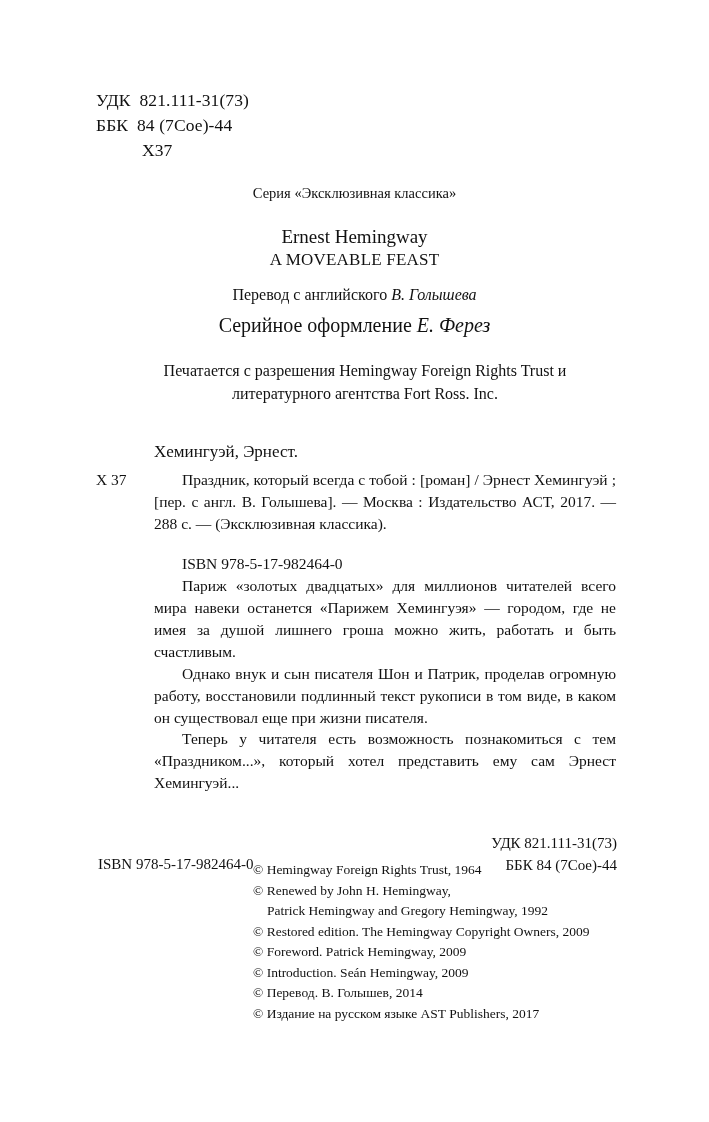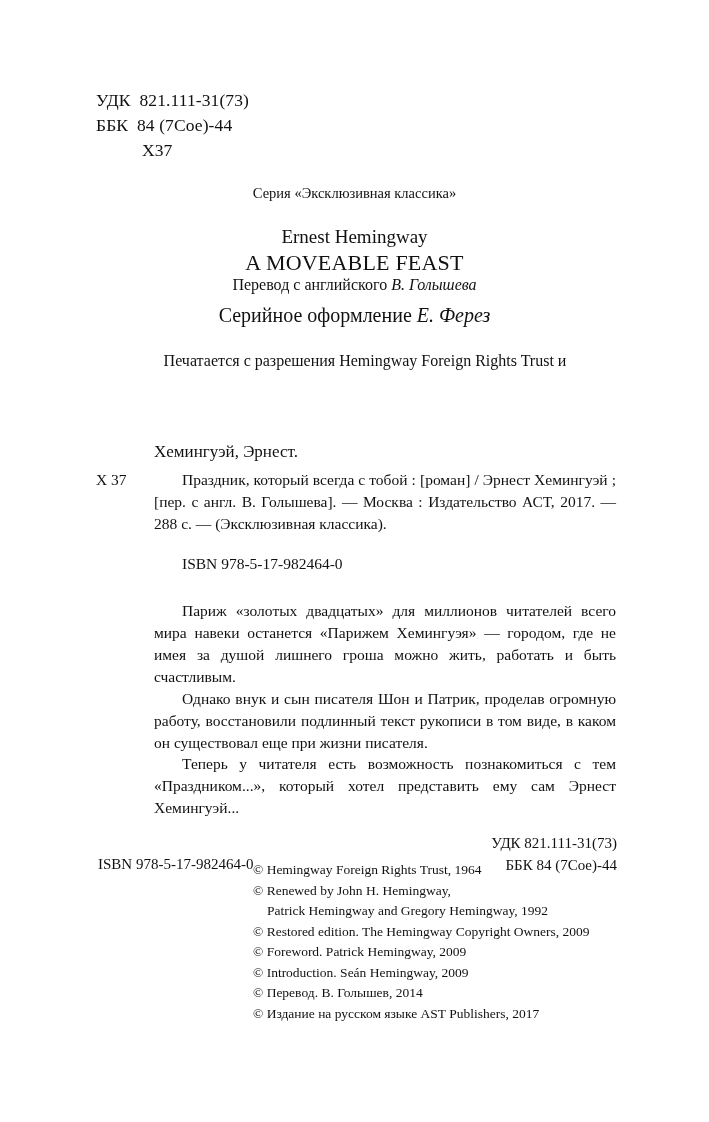--- a/index.html
+++ b/index.html
@@ -44,21 +44,22 @@
   }
   .series-line {
     font-size: 14.5px;
     margin-bottom: 24px;
   }
   .author-en {
     font-size: 19px;
     margin-bottom: 2px;
   }
   .title-en {
-    font-size: 22px;
+    font-size: 17px;
+    margin-bottom: 16px;
     letter-spacing: 0.2px;
     text-align: center;
   }
   .translator {
     font-size: 16px;
     margin-bottom: 10px;
   }
   .translator i, .designer i { font-style: italic; }
   .designer {
     font-size: 20px;
@@ -106,21 +107,21 @@
     margin-top: 18px;
     margin-bottom: 14px;
     text-indent: 28px;
     font-size: 15.5px;
   }
 
   
   .annotation {
     position: absolute;
     left: 154px;
-    top: 600px;
+    top: 575px;
     width: 462px;
     font-size: 15.5px;
     line-height: 1.415;
     text-align: justify;
   }
   .annotation p {
     margin: 0;
     text-indent: 28px;
   }
 
@@ -167,20 +168,21 @@
     <div class="author-en">Ernest Hemingway</div>
     <div class="title-en">A MOVEABLE FEAST</div>
     <div class="translator">
       <span>Перевод с английского </span><i>В. Голышева</i>
     </div>
     <div class="designer">
       <span>Серийное оформление </span><i>Е. Ферез</i>
     </div>
     <div class="rights">
       <div>Печатается с разрешения Hemingway Foreign Rights Trust и</div>
+      <div>литературного агентства Fort Ross. Inc.</div>
     </div>
   </div>
 
   <div class="record">
     <div class="record-author">Хемингуэй, Эрнест.</div>
     <div class="record-body">
       <span class="record-sig">Х 37</span>
       <div class="record-text">Праздник, который всегда с тобой : [роман] / Эрнест Хемингуэй ; [пер. с англ. В. Голышева]. — Москва : Издательство АСТ, 2017. — 288 с. — (Эксклюзивная классика).</div>
     </div>
     <div class="isbn-inline">ISBN 978-5-17-982464-0</div>

